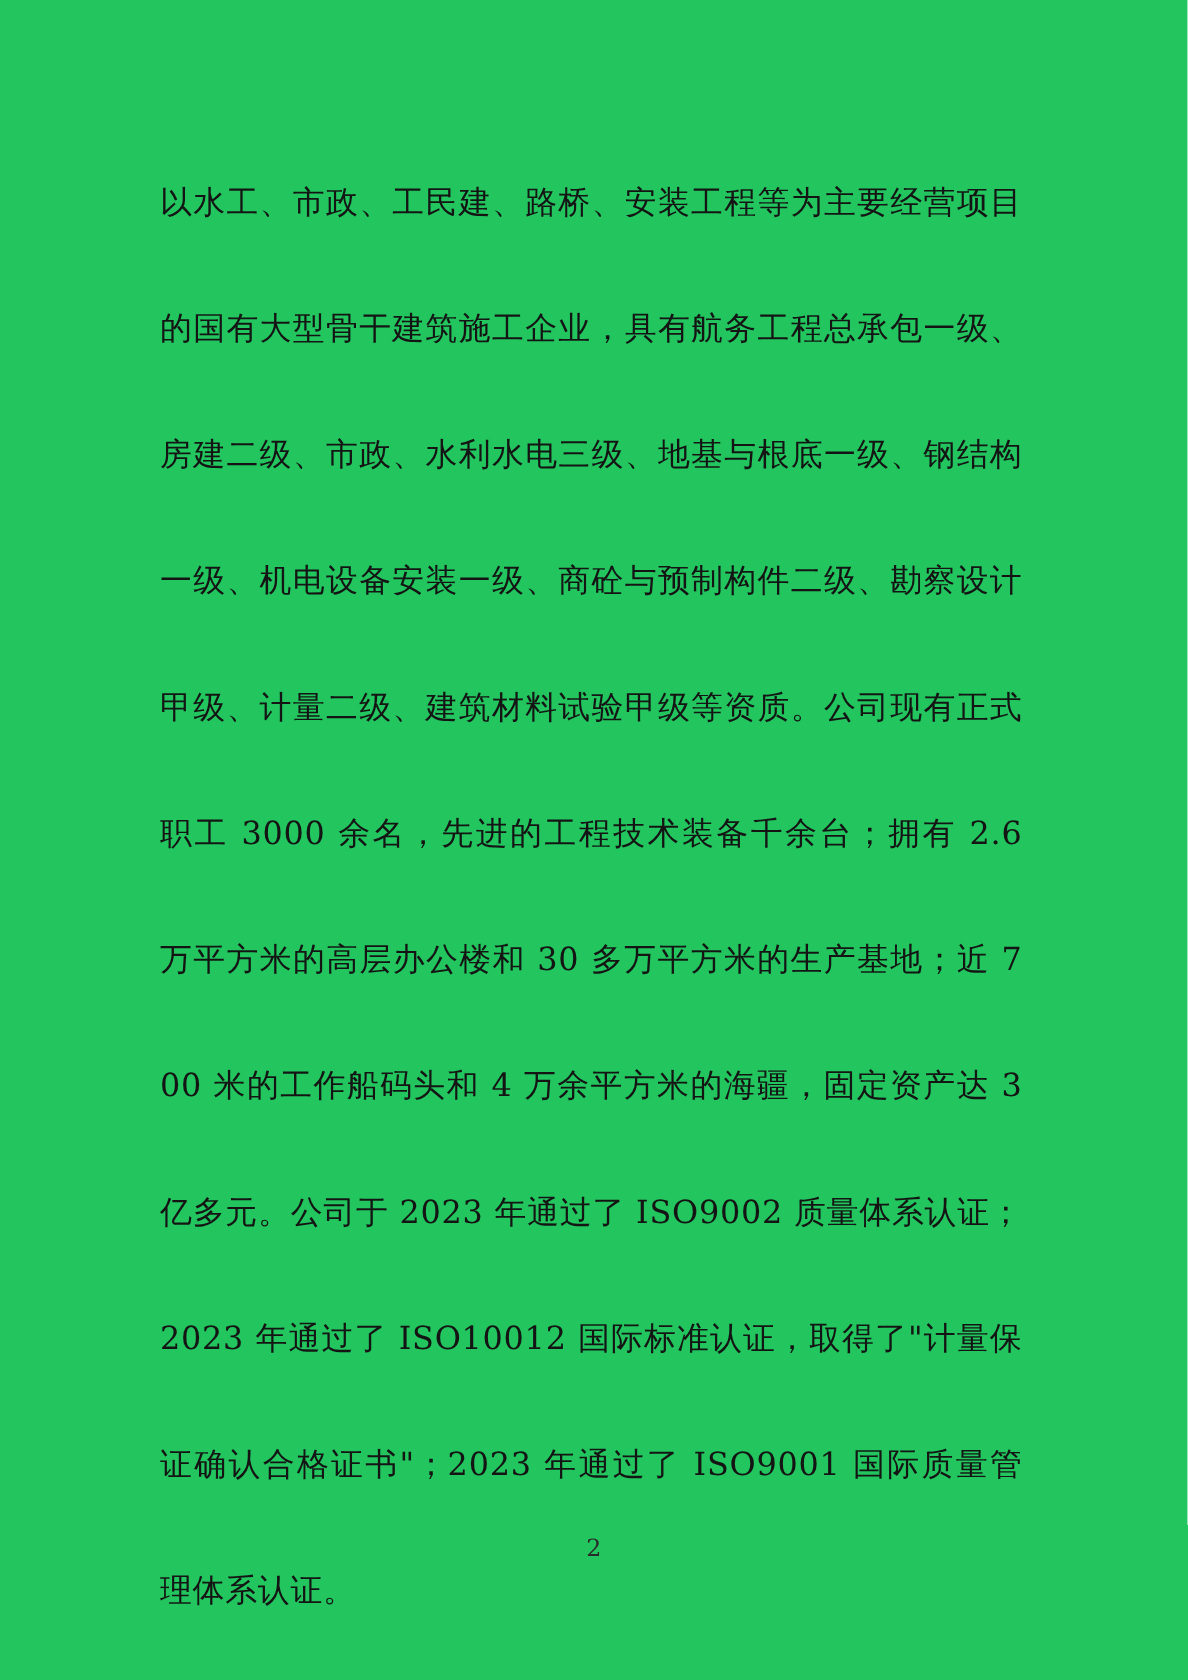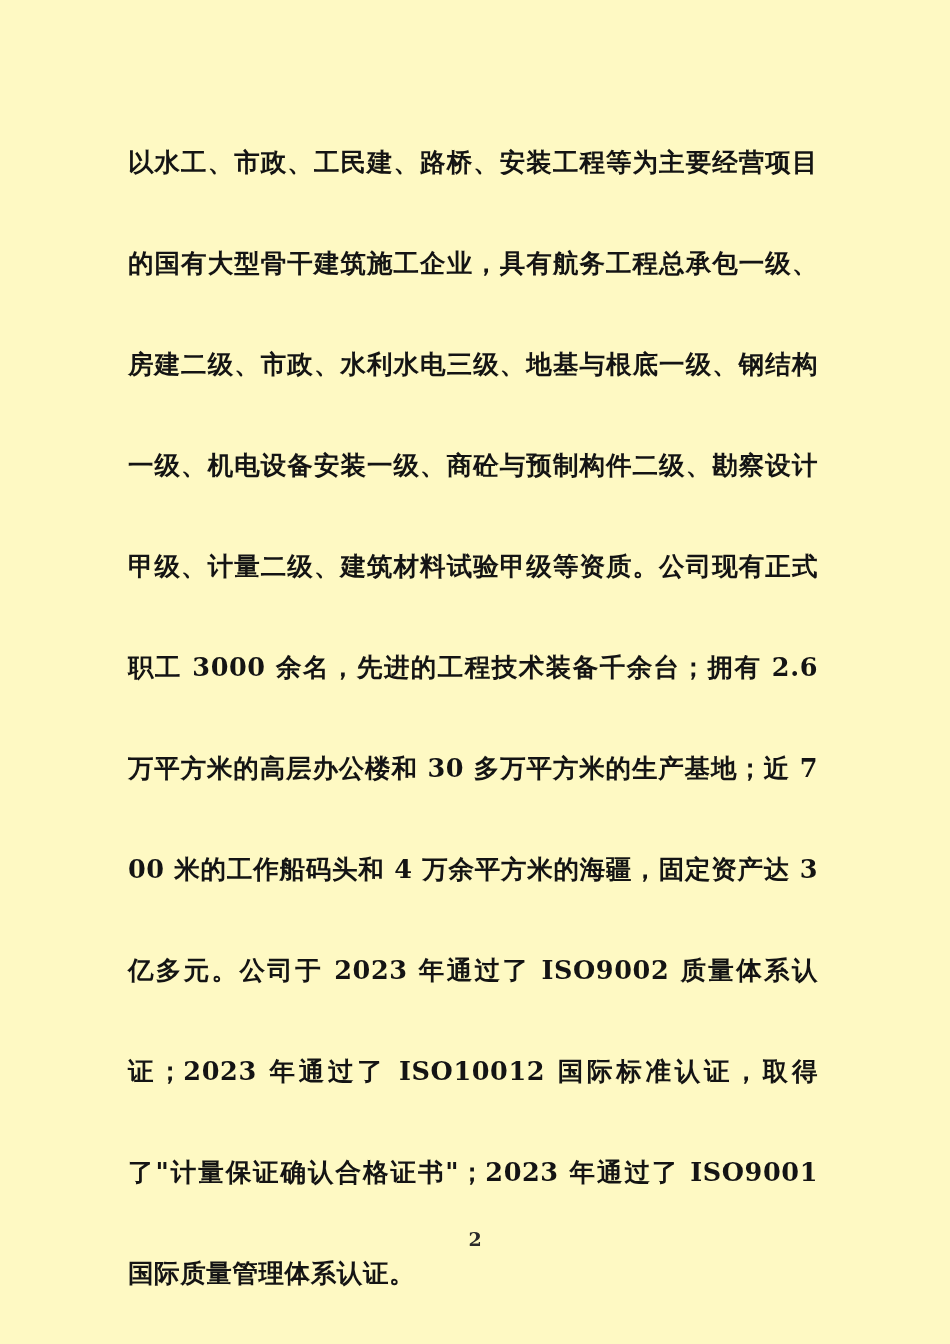--- a/index.html
+++ b/index.html
@@ -4,25 +4,24 @@
 <style>
   html, body {
     margin: 0;
     padding: 0;
     background: #ffffff;
   }
   .page {
     position: relative;
     width: 950px;
     height: 1344px;
-    background: #fef9c3;
+    background: #22c55e;
     box-sizing: border-box;
     overflow: hidden;
     font-family: "DejaVu Serif", "Liberation Serif", serif;
-    font-weight: bold;
   }
   .body-text {
     position: absolute;
     left: 128px;
     top: 112px;
     width: 690px;
     font-size: 25.5px;
     line-height: 101px;
     color: #141414;
     text-align: justify;

